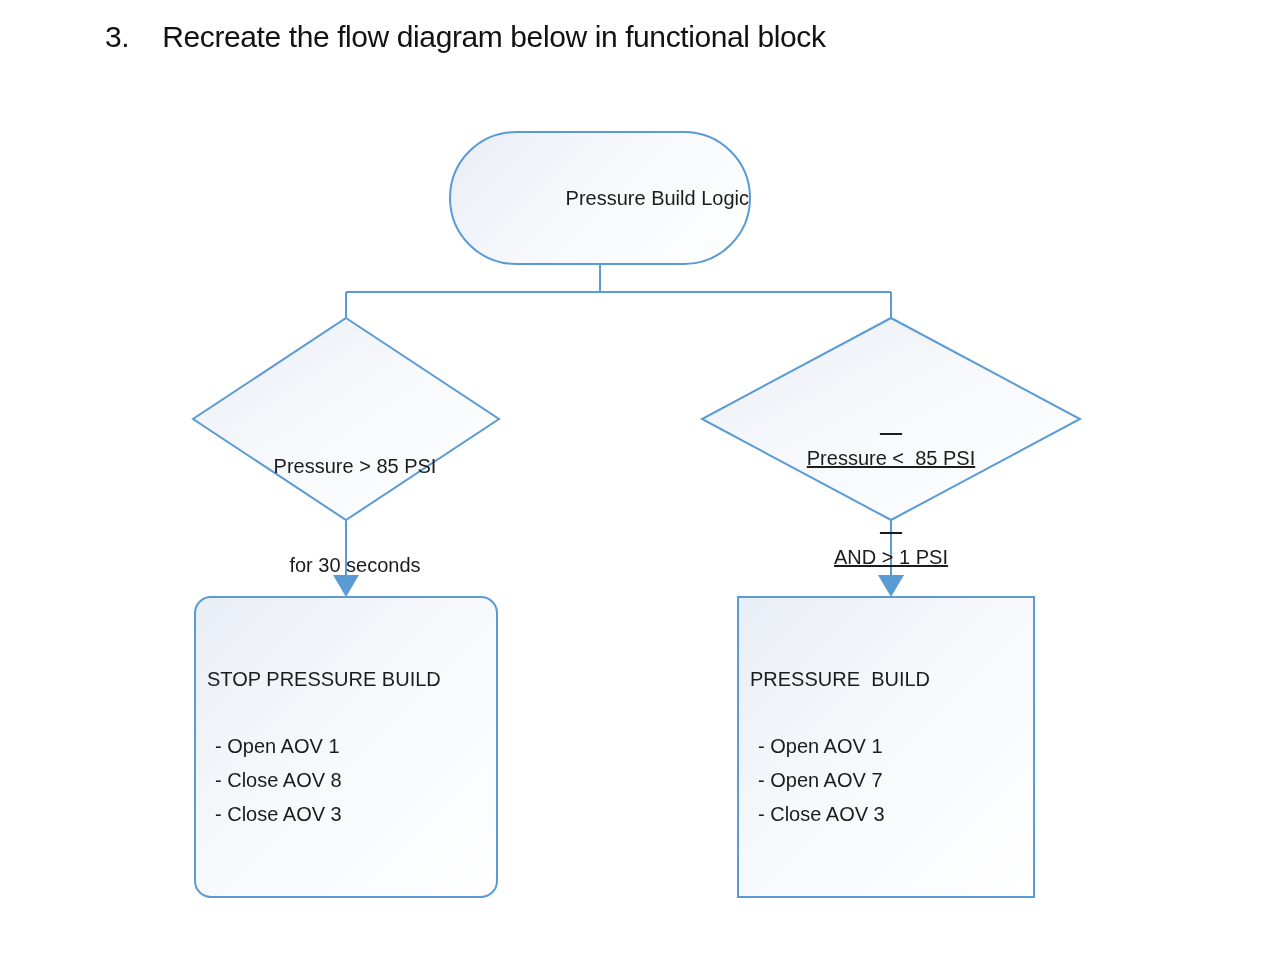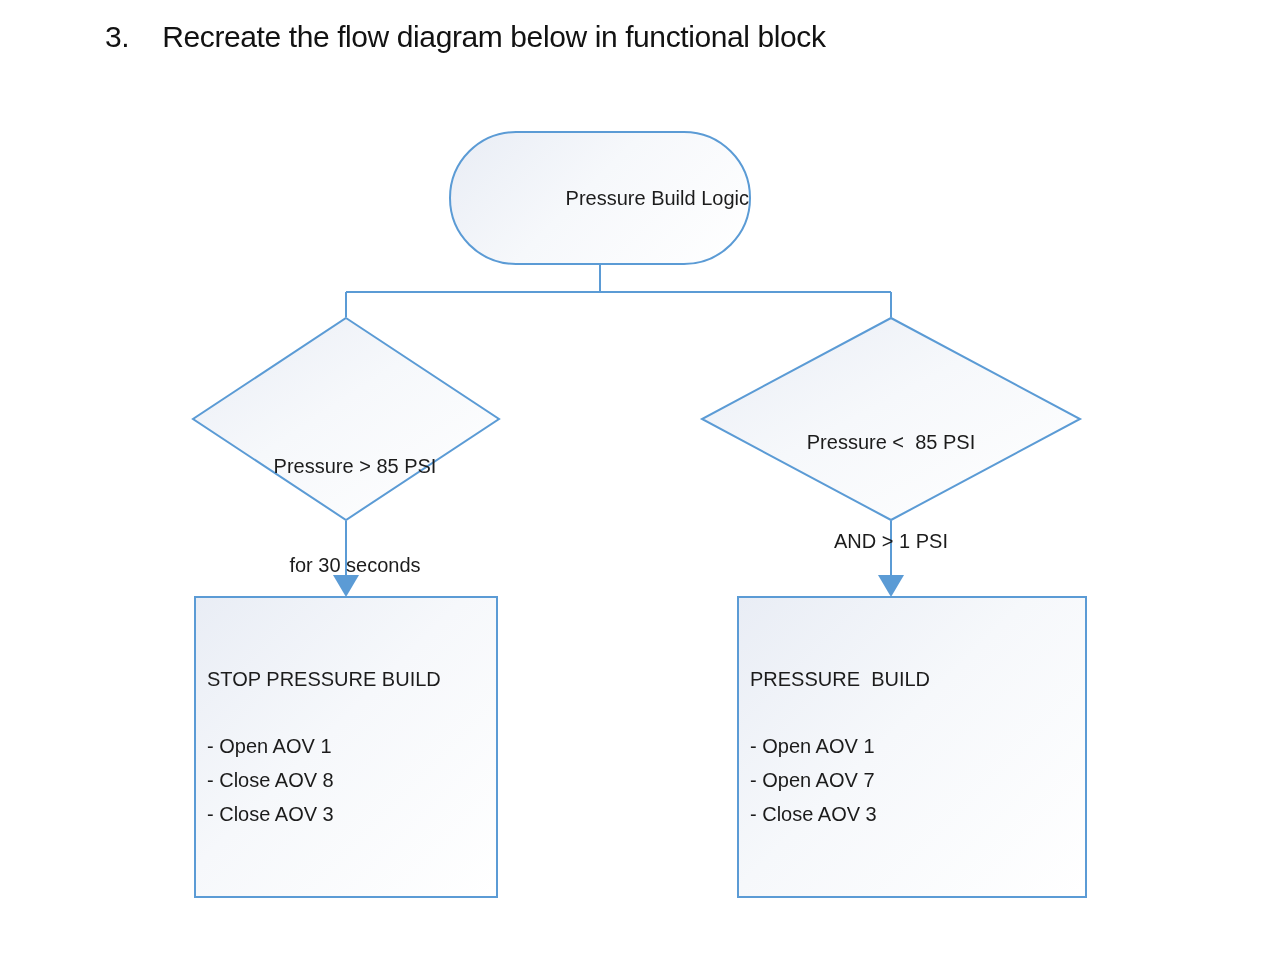--- a/index.html
+++ b/index.html
@@ -55,37 +55,37 @@
   }
   .stadium{
     left:449px; top:91px;
     width:302px; height:134px;
     border-radius:76px;
     display:flex;
     align-items:center;
     justify-content:flex-end;
     margin-top:40px;
   }
-  .proc-left{ left:194px; top:596px; width:304px; height:302px; }
-  .proc-right{ left:737px; top:596px; width:350px; height:302px; }
+  .proc-left{ left:194px; top:596px; width:304px; height:302px;border-radius:17px; }
+  .proc-right{ left:737px; top:596px; width:298px; height:302px; }
   .proc-inner{ padding:64px 8px 0 11px; }
   .proc-title{ line-height:34px; white-space:pre-wrap; }
   .proc-gap{ height:33px; }
-  .action{ line-height:34px; white-space:pre-wrap; }
+  .action{ line-height:34px; margin-left:8px; white-space:pre-wrap; }
   
   .dlabel{
     position:absolute;
     text-align:center;
     font-size:20px;
     line-height:33px;
     white-space:pre-wrap;
     color:var(--ink);
   }
   .dlabel-left{ left:205px; top:384px; width:300px; }
-  .dlabel-right{ left:702px; top:360px; width:378px; }
+  .dlabel-right{ left:702px; top:376px; width:378px;text-decoration:underline; }
 </style>
 </head>
 <body>
 
 <div class="canvas">
 
   <div class="title">
     <span>3.</span>
     <span>Recreate the flow diagram below in functional block</span>
   </div>

